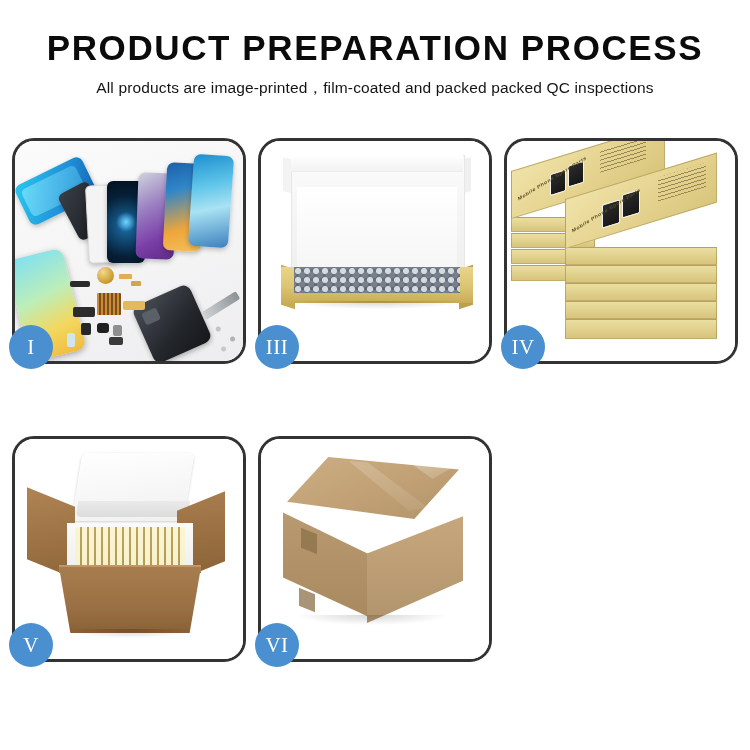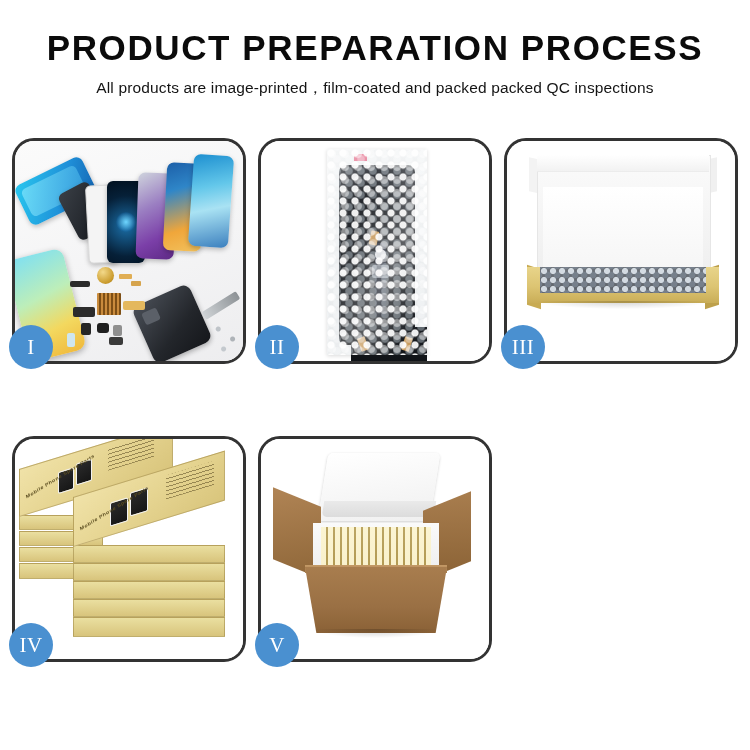--- a/index.html
+++ b/index.html
@@ -259,42 +259,20 @@
         <div class="chip c10"></div>
         <div class="chip c11"></div>
         <div class="tool"></div>
         <div class="screws"></div>
       </div>
       <div class="badge">
         <span>I</span>
       </div>
     </div>
 
-    <div class="card">
-      <div class="card-inner p2">
-        <div class="bw-pack">
-          <div class="bw-lcd">
-            <div class="bw-bot"></div>
-            <div class="bw-flex"></div>
-            <div class="bw-dot"></div>
-            <div class="bw-conn"></div>
-            <div class="bw-tab bw-t1"></div>
-            <div class="bw-tab bw-t2"></div>
-            <div class="bw-tab bw-t3"></div>
-          </div>
-          <div class="bw-label"></div>
-          <div class="bubbles"></div>
-          <div class="bubbles2"></div>
-          <div class="wrap-sheen"></div>
-        </div>
-      </div>
-      <div class="badge">
-        <span>II</span>
-      </div>
-    </div>
 
     <div class="card">
       <div class="card-inner p3">
         <div class="b3-lidflapL"></div>
         <div class="b3-lidflapR"></div>
         <div class="b3-lid"></div>
         <div class="b3-lidtop"></div>
         <div class="b3-foam"></div>
         <div class="b3-edgeL"></div>
         <div class="b3-edgeR"></div>
@@ -356,15 +334,30 @@
         <div class="v-slats"></div>
         <div class="v-rim"></div>
         <div class="v-body"></div>
         <div class="v-shadow"></div>
       </div>
       <div class="badge">
         <span>V</span>
       </div>
     </div>
 
+    <div class="card">
+      <div class="card-inner p6">
+        <div class="c6-left"></div>
+        <div class="c6-right"></div>
+        <div class="c6-top"></div>
+        <div class="c6-tape"></div>
+        <div class="c6-tape2"></div>
+        <div class="c6-lbl1"></div>
+        <div class="c6-lbl2"></div>
+        <div class="c6-shadow"></div>
+      </div>
+      <div class="badge">
+        <span>VI</span>
+      </div>
+    </div>
 
   </div>
 </div>
 
 </body></html>

